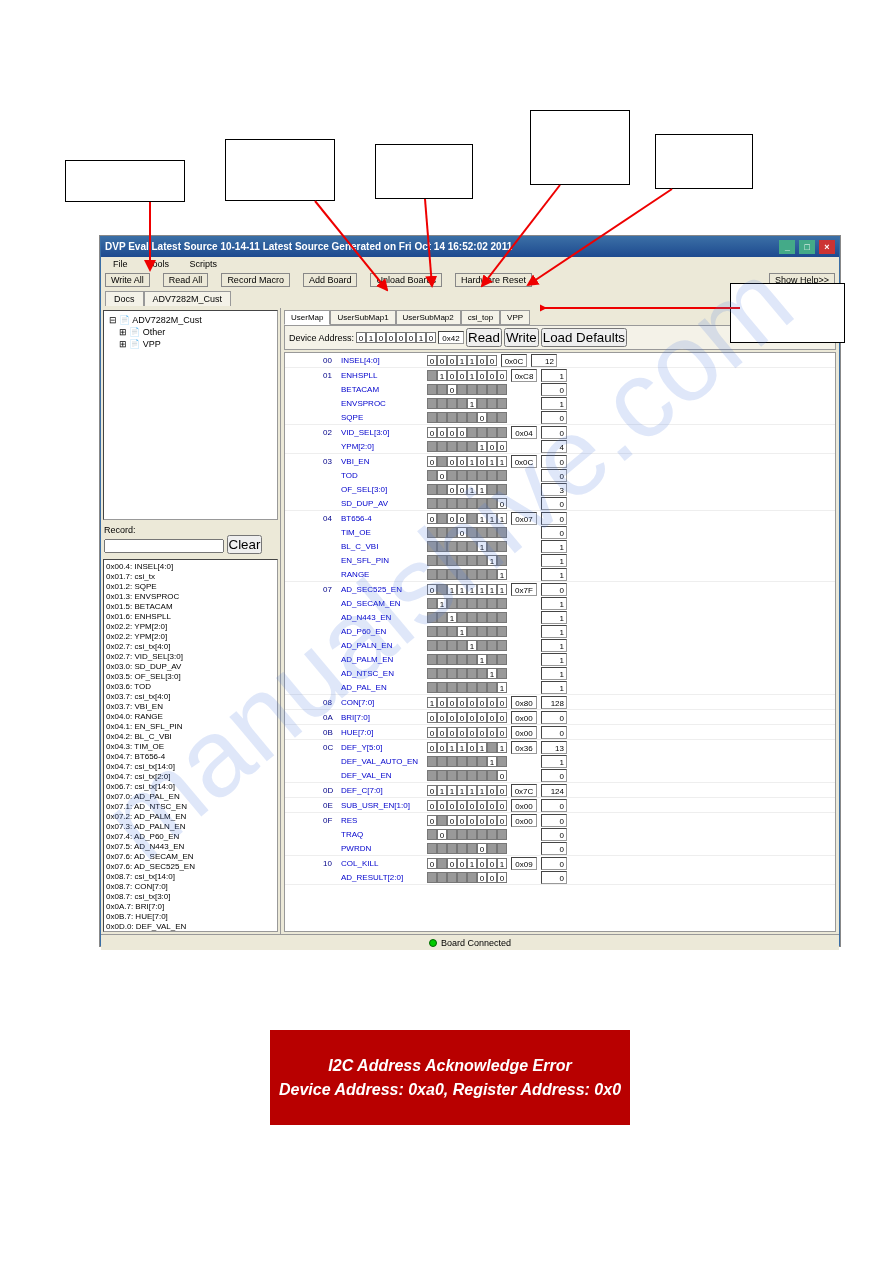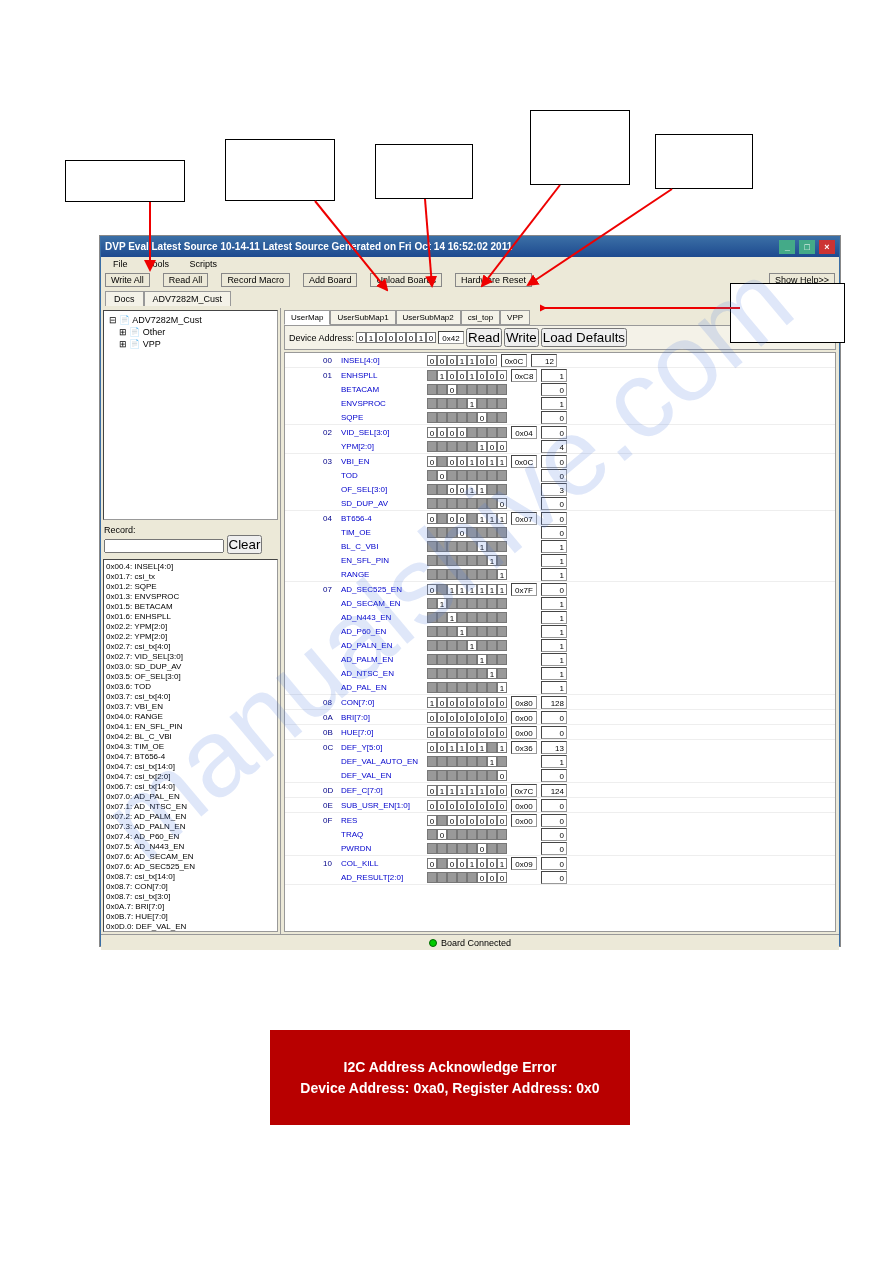--- a/index.html
+++ b/index.html
@@ -37,21 +37,21 @@
 .hex-box { display: inline-block; min-width: 26px; height: 13px; border: 1px inset #999; background: #fff; text-align: center; line-height: 13px; font-size: 8px; padding: 0 2px; }
 .reg-table { margin: 2px 3px; border: 1px solid #999; background: #fff; overflow-y: auto; flex: 1; }
 .reg-group { border-bottom: 1px solid #eee; }
 .reg-row { display: flex; align-items: center; height: 14px; padding: 0 16px; gap: 4px; font-size: 8px; margin-left: 22px; }
 .reg-row .addr { width: 14px; color: #008; }
 .reg-row .name { width: 82px; color: #00c; }
 .reg-row .bits-cluster { display: flex; gap: 0px; }
 .reg-row .valbox { width: 26px; text-align: right; }
 .statusbar { height: 16px; background: #ece9d8; border-top: 1px solid #999; display: flex; align-items: center; justify-content: center; font-size: 9px; gap: 4px; }
 .status-led { width: 8px; height: 8px; background: #0c0; border-radius: 50%; border: 1px solid #060; }
-.error-box { position: absolute; top: 1030px; left: 270px; width: 360px; height: 95px; background: #b80000; color: #fff; text-align: center; display: flex; flex-direction: column; justify-content: center; font-size: 14px; font-weight: bold; line-height: 1.5; }
+.error-box { position: absolute; top: 1030px; left: 270px; width: 360px; height: 95px; background: #b80000; color: #fff; text-align: center; display: flex; flex-direction: column; justify-content: center; font-size: 16px; font-weight: bold; line-height: 1.5; font-style: italic; }
 </style>
 </head>
 <body>
 
 <div class="watermark">manualshive.com</div>
 
 <div class="callouts">
   <div class="callout-box" style="top:50px;left:65px;width:120px;height:42px"></div>
   <div class="callout-box" style="top:29px;left:225px;width:110px;height:62px"></div>
   <div class="callout-box" style="top:34px;left:375px;width:98px;height:55px"></div>

